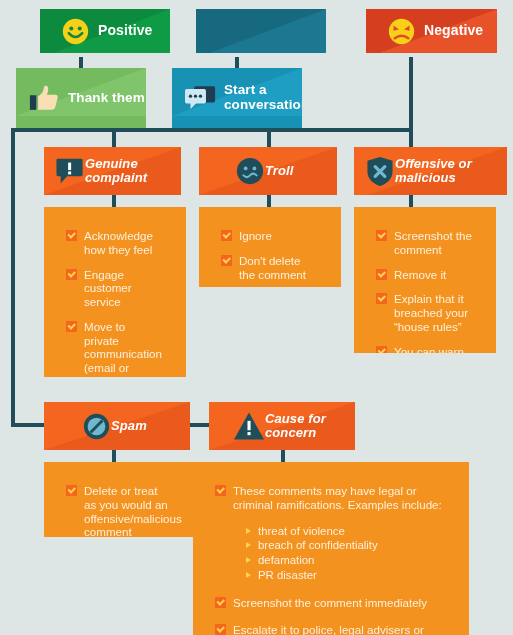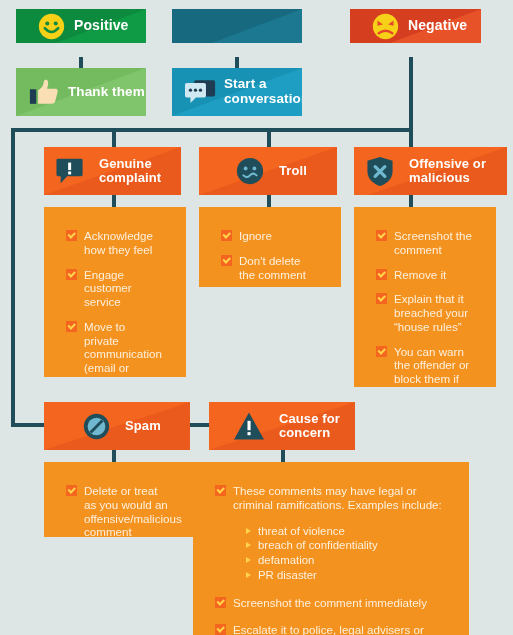--- a/index.html
+++ b/index.html
@@ -29,33 +29,33 @@
   .hdr .inner{
     position:relative;z-index:2;display:flex;align-items:center;
     padding-left:18px;gap:9px;width:100%;box-sizing:border-box;
   }
   .hdr .lbl{
     color:#ffffff;font-weight:bold;line-height:1.08;
     letter-spacing:.1px;
   }
 
   
-  .top-hdr{height:34px;}
+  .top-hdr{height:44px;margin-left:24px;}
   .top-hdr .lbl{font-size:14px;}
   .top-hdr .inner{padding-left:22px;}
 
   
-  .sub-hdr{height:48px;}
+  .sub-hdr{height:60px;}
   .sub-hdr .lbl{font-size:13.5px;}
   .sub-hdr .inner{padding-left:13px;gap:8px;}
 
   
   .cat-hdr{height:48px;}
   .cat-hdr .lbl{font-size:13px;}
-  .cat-hdr .inner{padding-left:12px;gap:15px;}
+  .cat-hdr .inner{padding-left:12px;gap:1px;font-style:italic;}
 
   
   .panel{background:#f4921f;padding:9px 10px 10px 9px;}
   .panel ul{list-style:none;margin:13px;padding:0;}
   .panel li{
     position:relative;padding-left:18px;margin-bottom:11px;
     color:#fdf0dd;font-size:11.6px;line-height:1.19;
   }
   .panel li:last-child{margin-bottom:0;}
   .tick{
@@ -124,21 +124,21 @@
       <span class="lbl">Positive</span>
     </div>
   </div>
 
   <div class="box hdr top-hdr" style="left:172px;top:9px;width:130px;background:#16697f;">
     <svg class="wedge" viewBox="0 0 130 49" preserveAspectRatio="none">
       <polygon points="0,49 130,0 130,49" fill="#1b7890"></polygon>
     </svg>
   </div>
 
-  <div class="box hdr top-hdr" style="left:350px;top:9px;width:131px;background:#d63e20;">
+  <div class="box hdr top-hdr" style="left:342px;top:9px;width:131px;background:#d63e20;">
     <svg class="wedge" viewBox="0 0 131 49" preserveAspectRatio="none">
       <polygon points="0,49 131,0 131,49" fill="#e85228"></polygon>
     </svg>
     <div class="inner">
       <svg class="ico" width="27" height="27" viewBox="0 0 32 32">
         <circle cx="16" cy="16" r="15" fill="#f7d117"></circle>
         <path d="M6.5 9 L13 13.5 L6.5 15 Z" fill="#e6472a"></path>
         <path d="M25.5 9 L19 13.5 L25.5 15 Z" fill="#e6472a"></path>
         <path d="M8 24 Q16 18 24 24" stroke="#e6472a" stroke-width="3" fill="none" stroke-linecap="round"></path>
       </svg>
@@ -222,21 +222,21 @@
       <polygon points="0,48 139,0 139,48" fill="#ea5a1c"></polygon>
     </svg>
     <div class="inner">
       <svg class="ico" width="28" height="29" viewBox="0 0 28 30">
         <path d="M14 0 L27 4 V15 C27 23 20.5 28 14 30 C7.5 28 1 23 1 15 V4 Z" fill="#1f4e5a"></path>
         <path d="M9 10 L19 20 M19 10 L9 20" stroke="#6fb8cf" stroke-width="3.4" stroke-linecap="round"></path>
       </svg>
       <span class="lbl">Offensive or malicious</span>
     </div>
   </div>
-  <div class="box panel" style="left:354px;top:207px;width:142px;height:180px;">
+  <div class="box panel" style="left:354px;top:207px;width:142px;height:146px;">
     <ul>
       <li><span class="tick"></span><span>Screenshot the comment</span></li>
       <li><span class="tick"></span><span>Remove it</span></li>
       <li><span class="tick"></span><span>Explain that it breached your “house rules”</span></li>
       <li><span class="tick"></span><span>You can warn the offender or block them if necessary</span></li>
     </ul>
   </div>
 
   <div class="box hdr cat-hdr" style="left:44px;top:402px;width:146px;background:#f4651f;">
     <svg class="wedge" viewBox="0 0 146 48" preserveAspectRatio="none">

